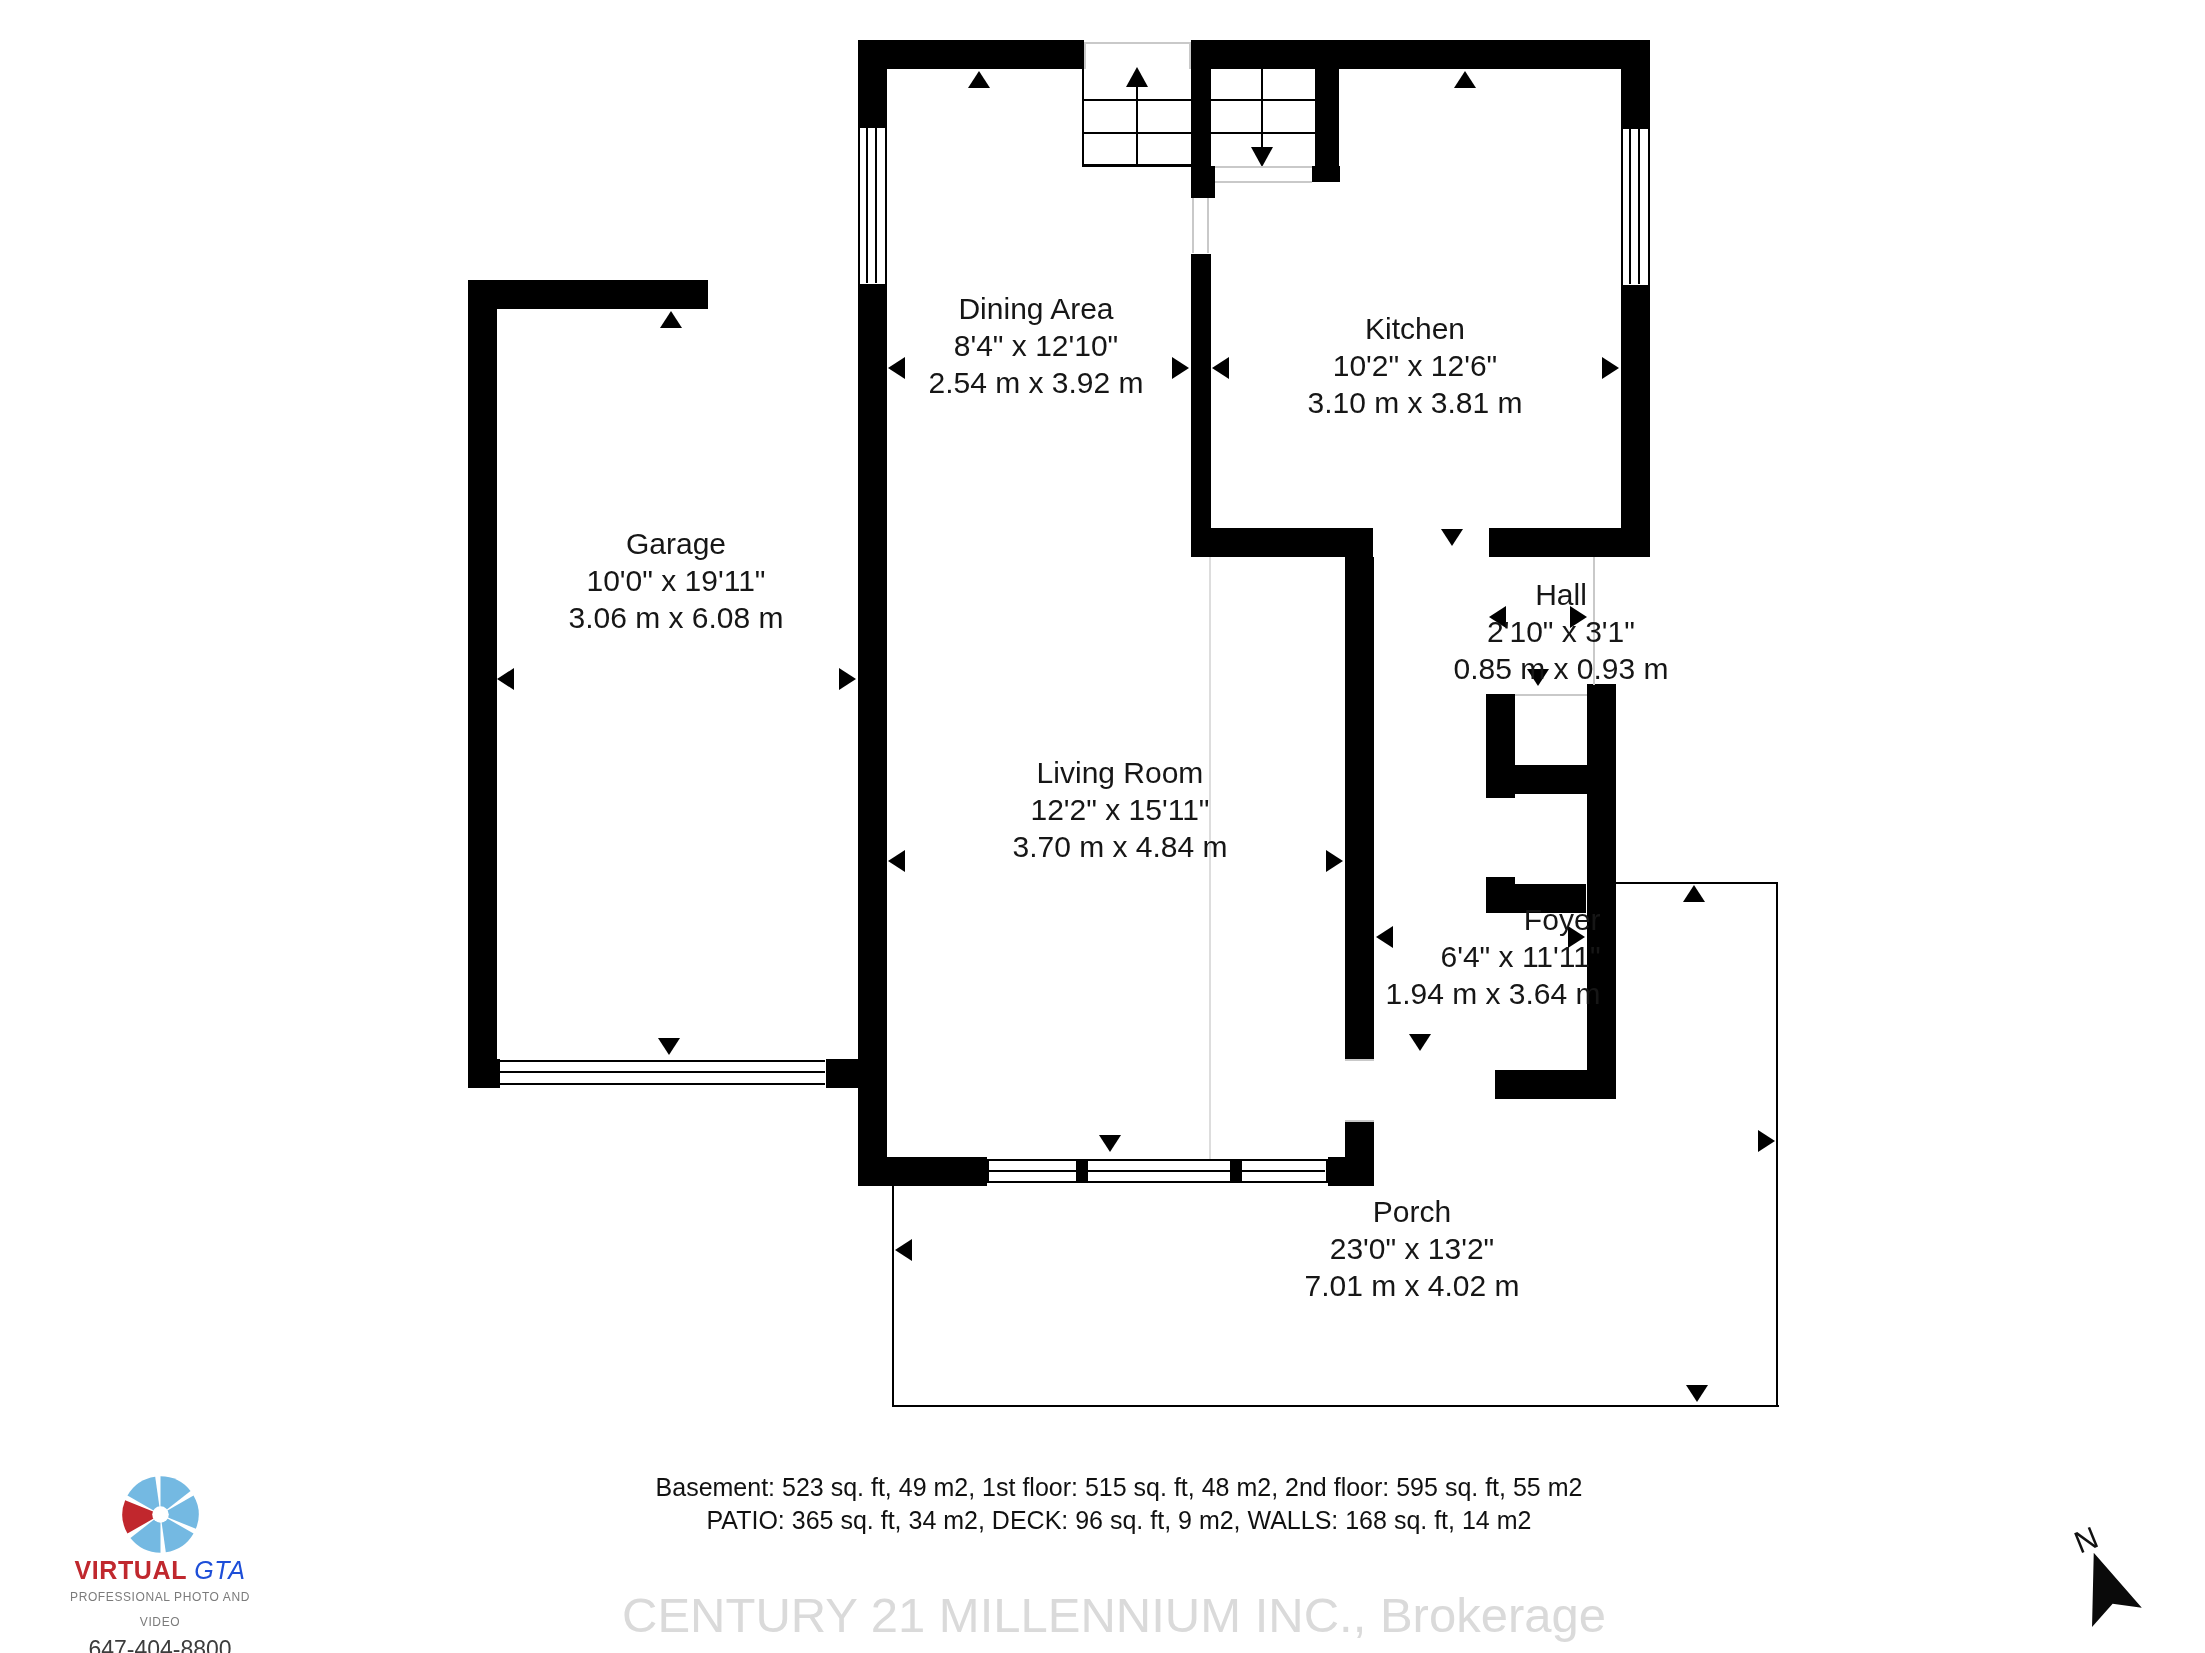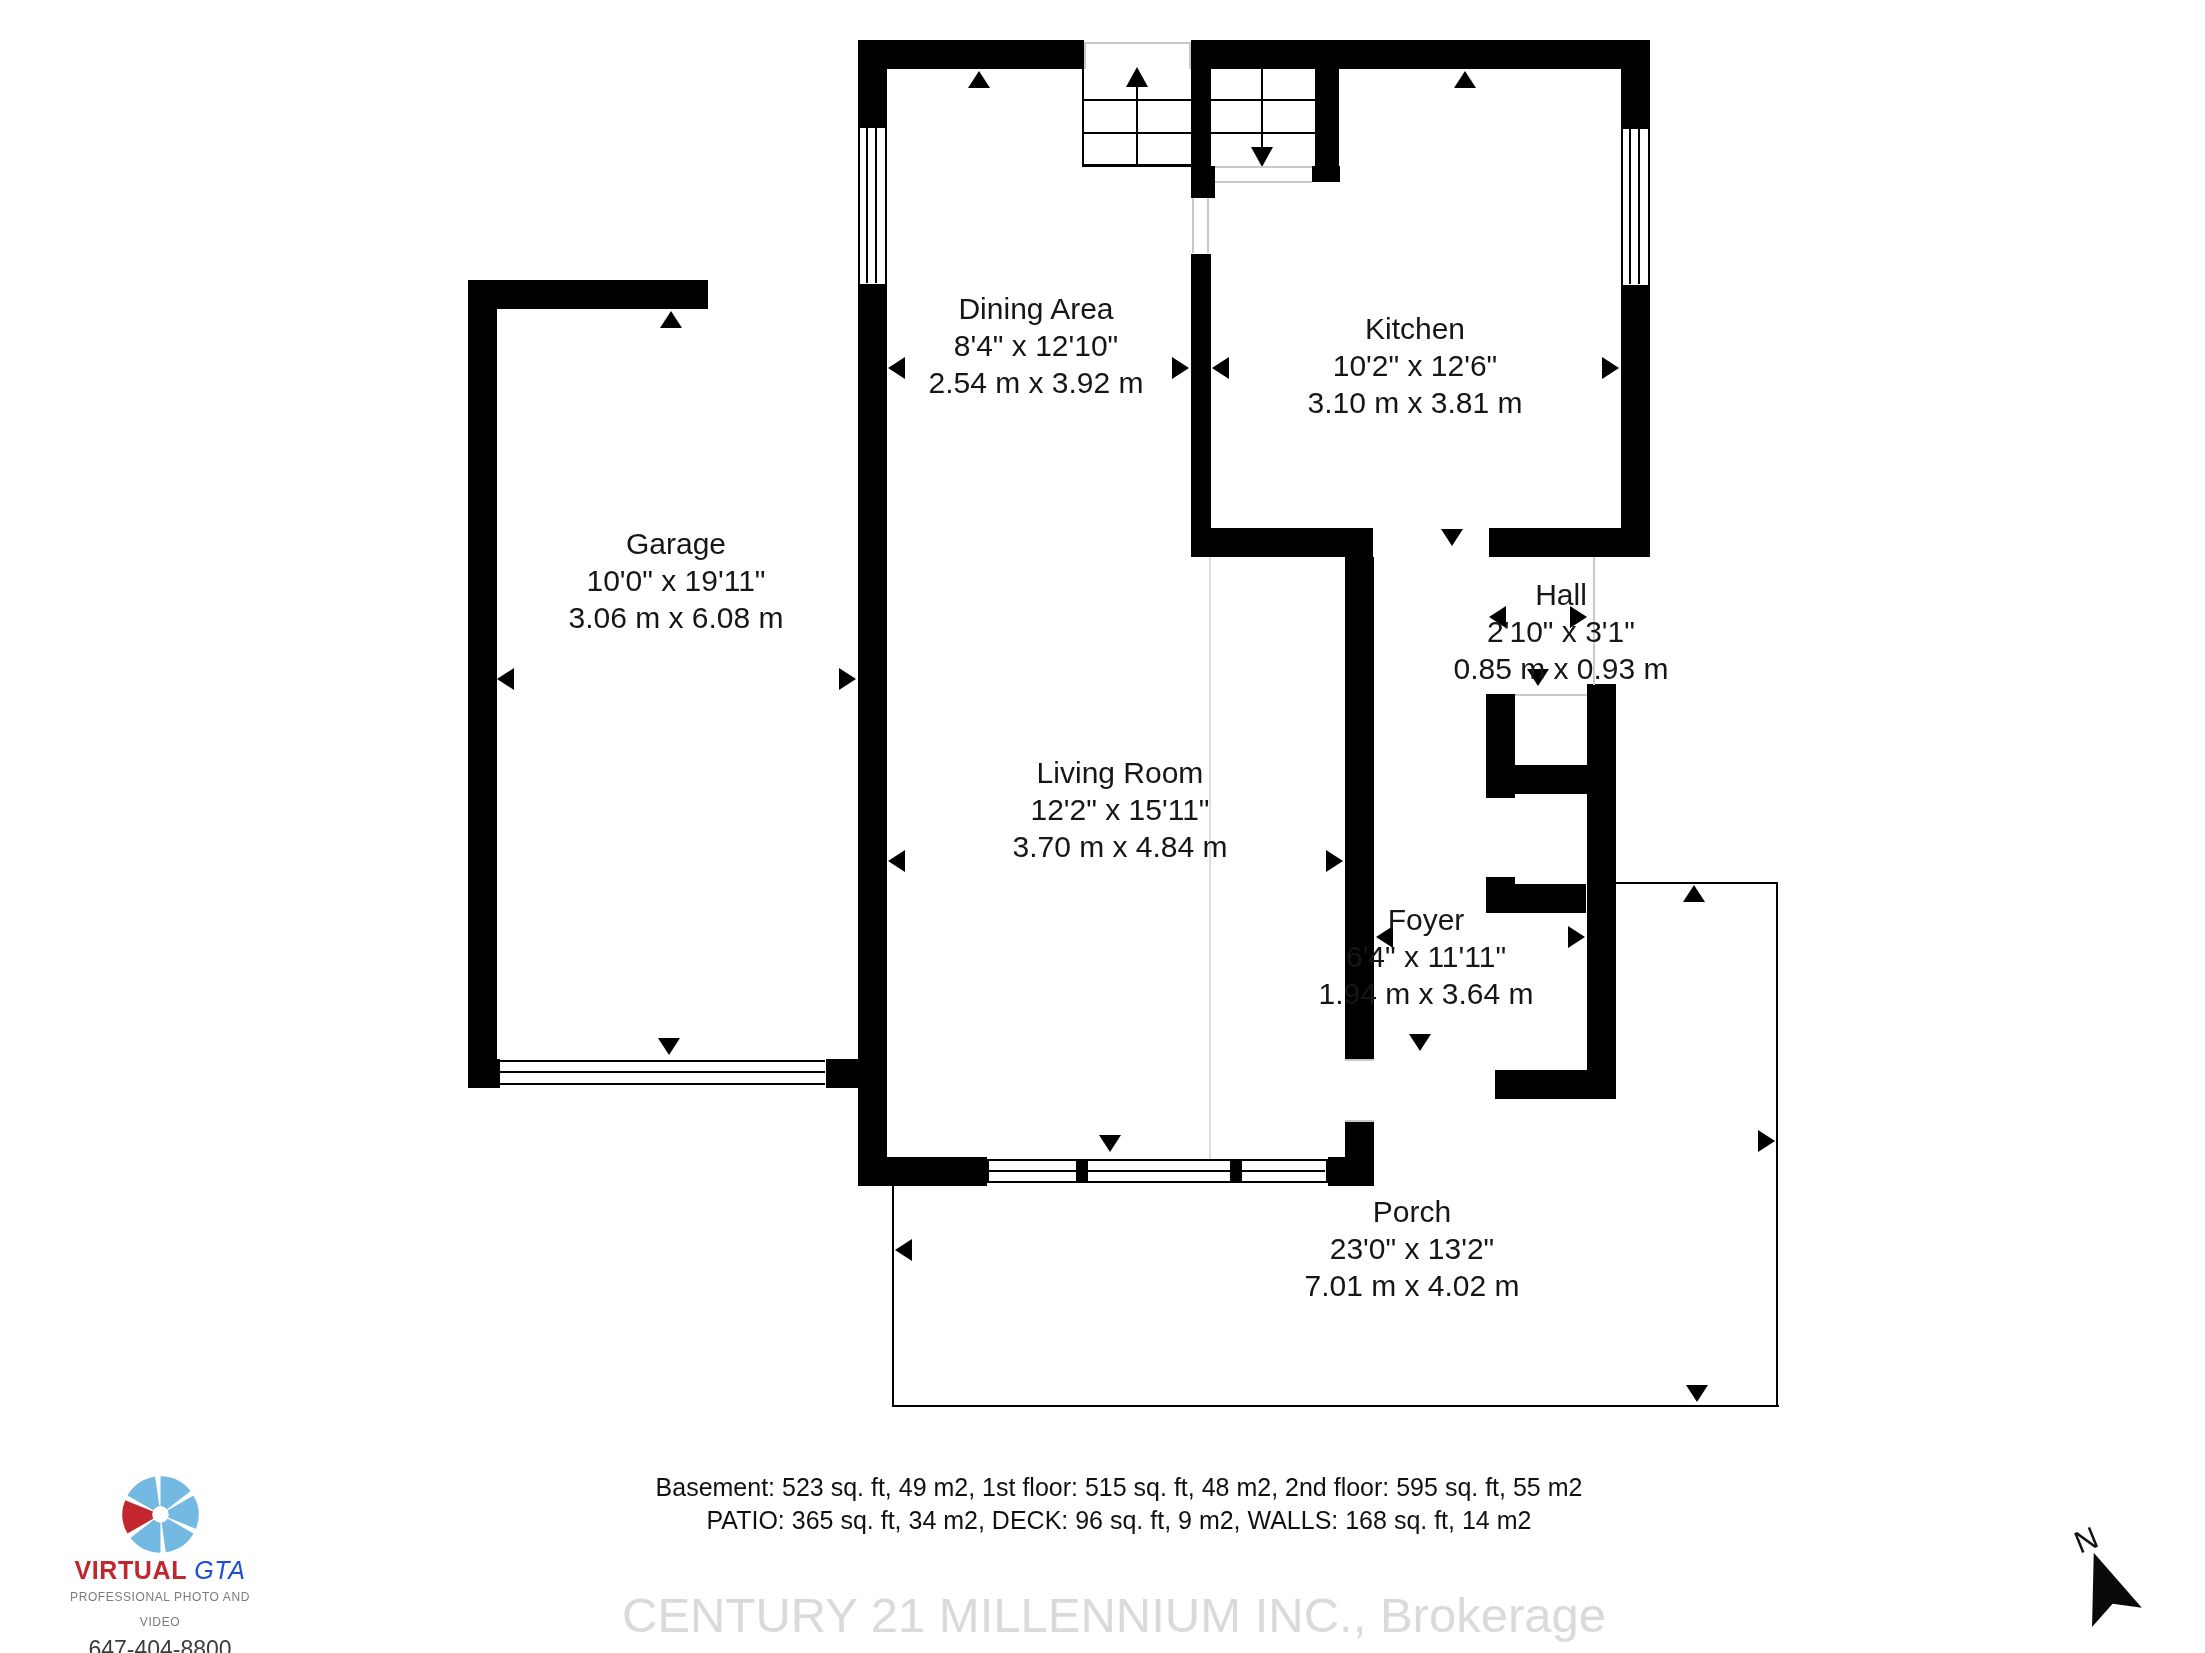--- a/index.html
+++ b/index.html
@@ -161,21 +161,21 @@
   <div class="room-label" style="left:1561px;top:576px;z-index:0;">
     <span style="display:block">Hall</span>
     <span style="display:block">2'10" x 3'1"</span>
     <span style="display:block">0.85 m x 0.93 m</span>
   </div>
   <div class="room-label" style="left:1120px;top:754px;">
     <span style="display:block">Living Room</span>
     <span style="display:block">12'2" x 15'11"</span>
     <span style="display:block">3.70 m x 4.84 m</span>
   </div>
-  <div class="room-label" style="left:1426px;top:901px;z-index:0;">
+  <div class="room-label" style="left:1493px;top:901px;z-index:0;text-align:right;">
     <span style="display:block">Foyer</span>
     <span style="display:block">6'4" x 11'11"</span>
     <span style="display:block">1.94 m x 3.64 m</span>
   </div>
   <div class="room-label" style="left:1412px;top:1193px;">
     <span style="display:block">Porch</span>
     <span style="display:block">23'0" x 13'2"</span>
     <span style="display:block">7.01 m x 4.02 m</span>
   </div>
 

